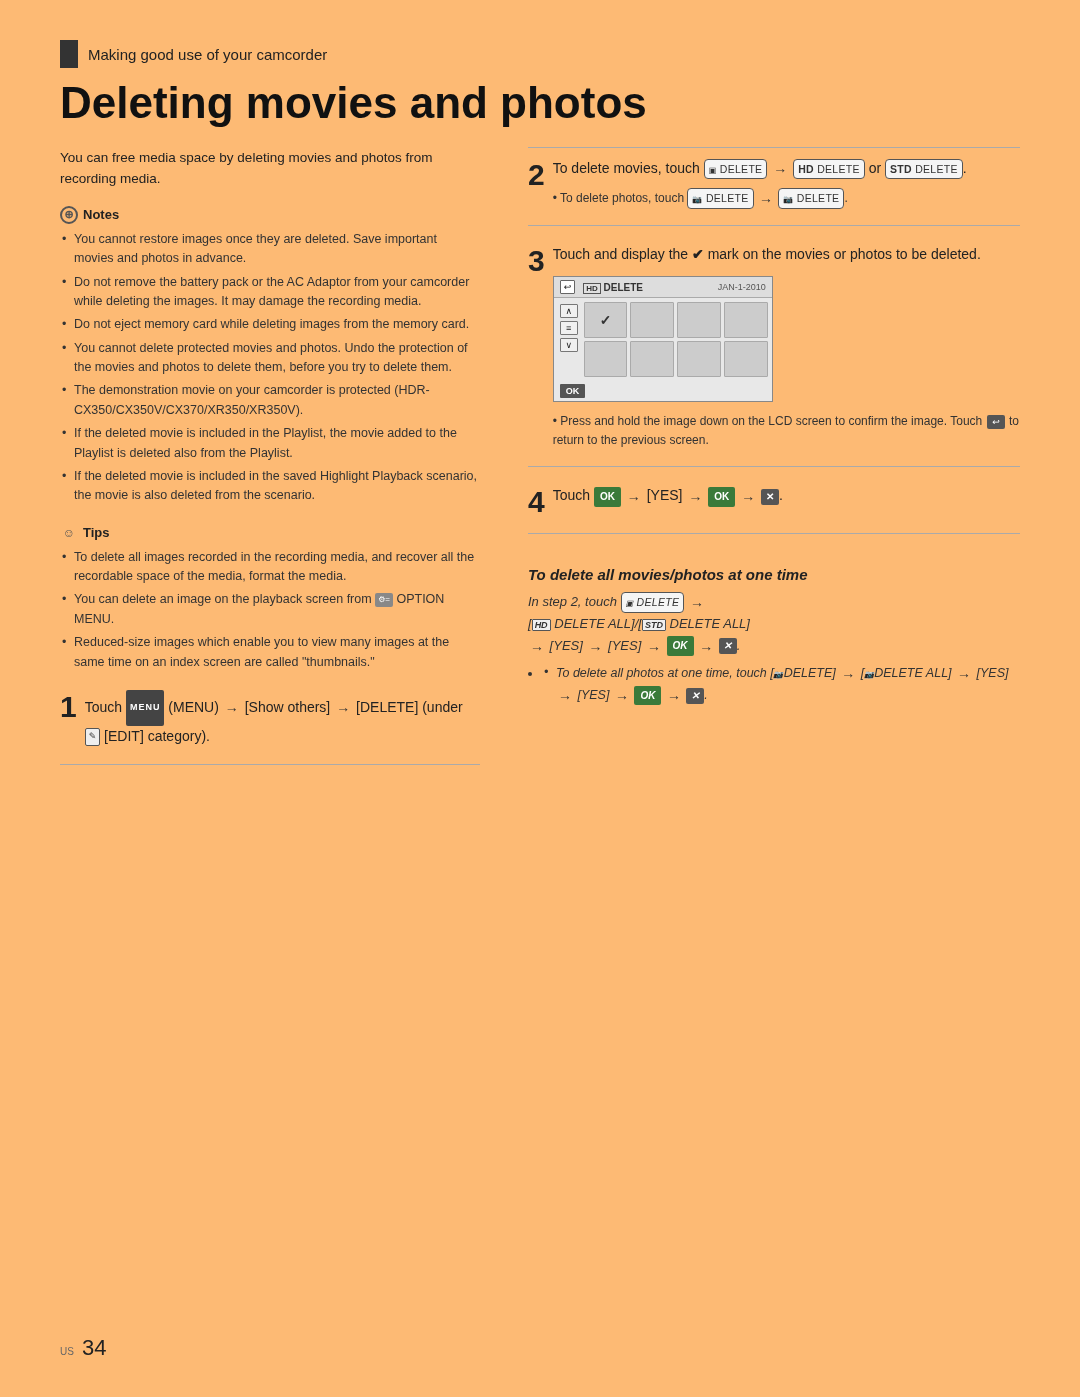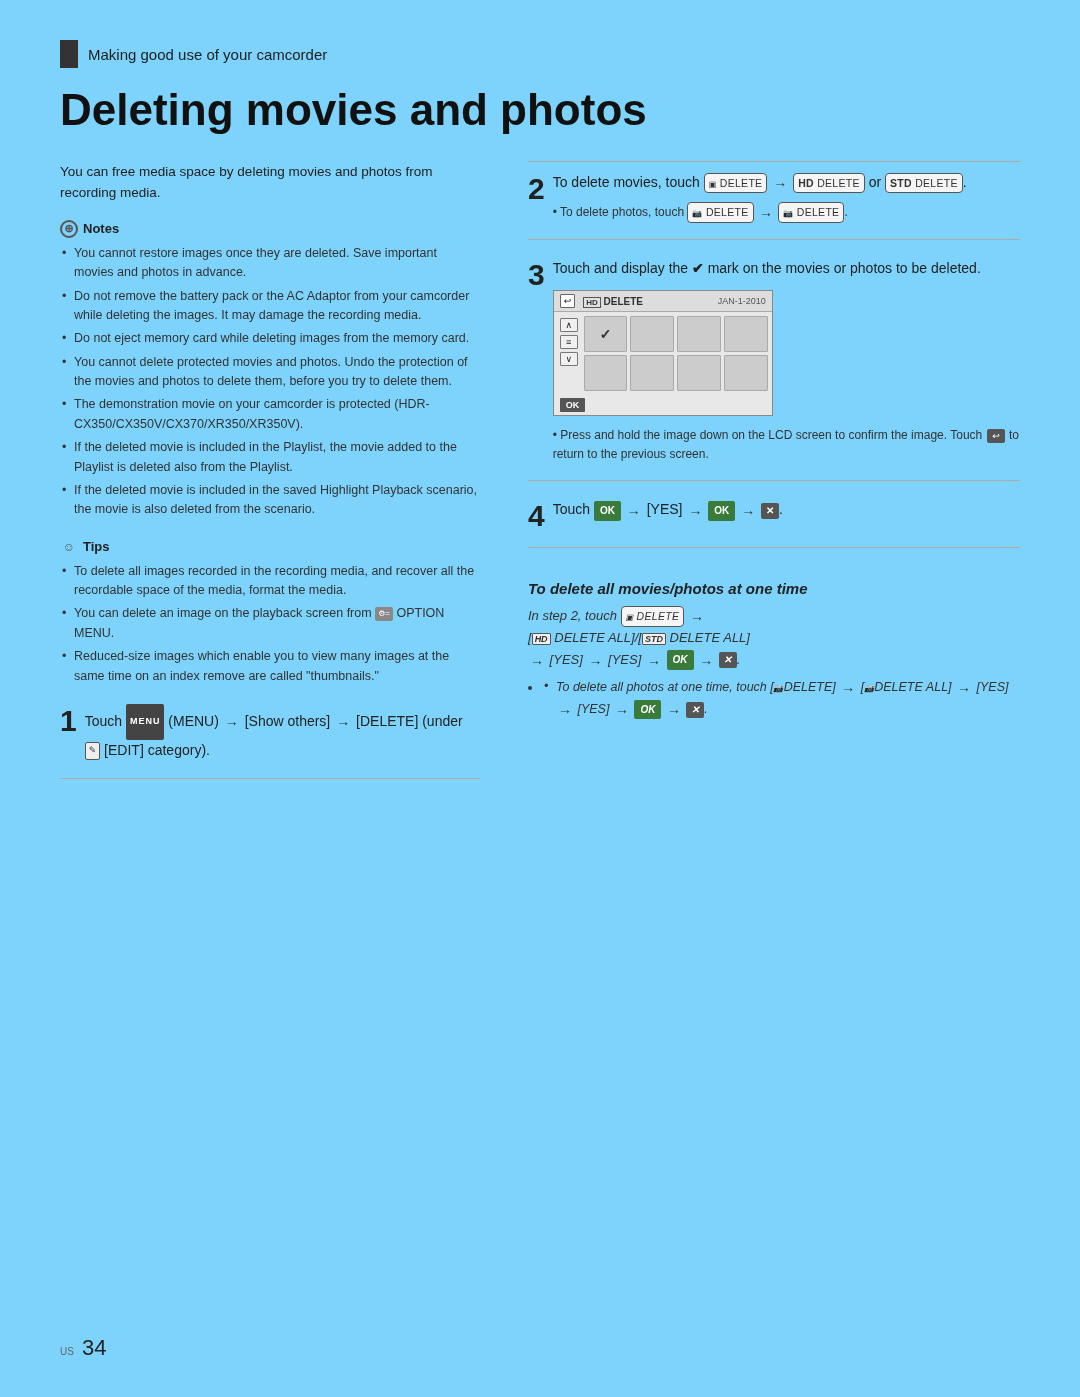--- a/index.html
+++ b/index.html
@@ -8,26 +8,25 @@
       font-family: Arial, Helvetica, sans-serif;
       font-size: 13px;
       color: #222;
       width: 1080px;
       min-height: 1397px;
       padding: 0;
     }
     .page {
       width: 1080px;
       min-height: 1397px;
-      background: #7dd3fc;
+      background: #fdba74;
       display: flex;
       flex-direction: column;
       padding: 40px 60px 40px 60px;
       position: relative;
-      gap: 7px;
     }
     
     .section-label {
       display: flex;
       align-items: center;
       margin-bottom: 10px;
     }
     .section-label-bar {
       width: 18px;
       height: 28px;
@@ -425,21 +424,21 @@
       <div class="tips-section">
         <div class="tips-header">
           <span class="tips-icon">☺</span>
           <span>Tips</span>
         </div>
         <ul class="bullet-list">
           <li>To delete all images recorded in the recording media, and recover all the recordable space of the media, format the media.</li>
           <li>
             You can delete an image on the playback screen from <span class="option-icon">⚙=</span> OPTION MENU.
           </li>
-          <li>Reduced-size images which enable you to view many images at the same time on an index remove are called "thumbnails."</li>
+          <li>Reduced-size images which enable you to view many images at the same time on an index screen are called "thumbnails."</li>
         </ul>
       </div>
 
       <div class="step-block">
         <div style="display:flex;align-items:flex-start;">
           <span class="step-number">1</span>
           <div class="step-content">
             <div class="step-text">
               Touch <span class="menu-icon">MENU</span> (MENU) <span class="arrow">→</span> [Show others] <span class="arrow">→</span> [DELETE] (under <span class="edit-icon">✎</span> [EDIT] category).
             </div>

